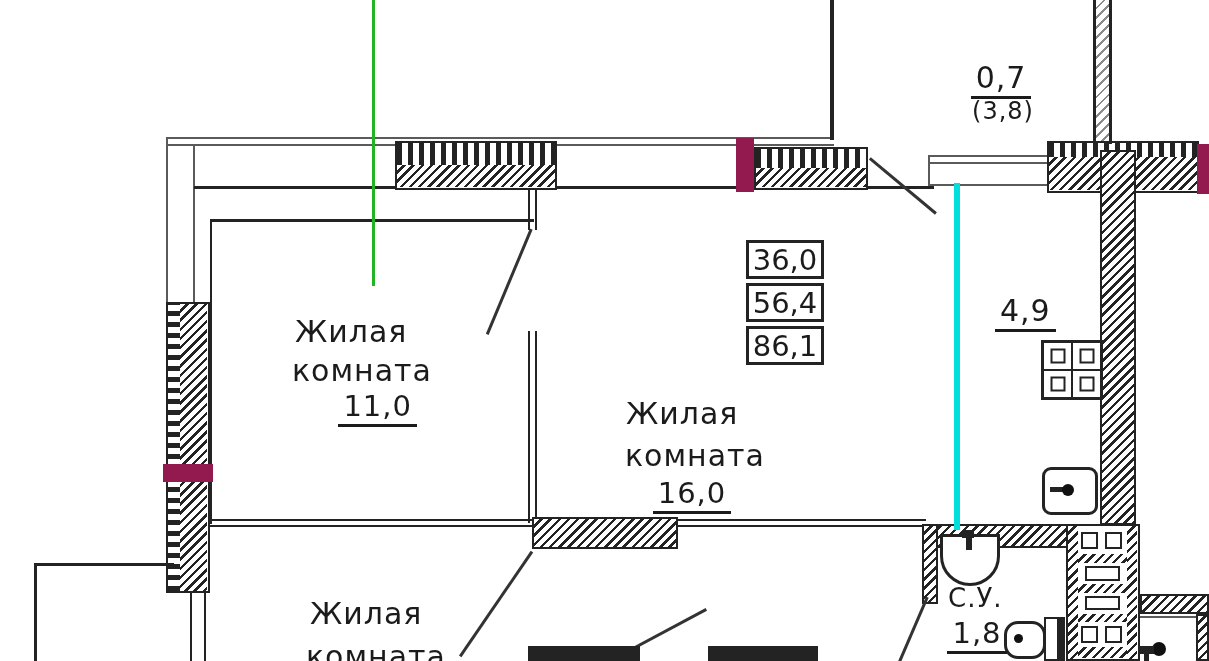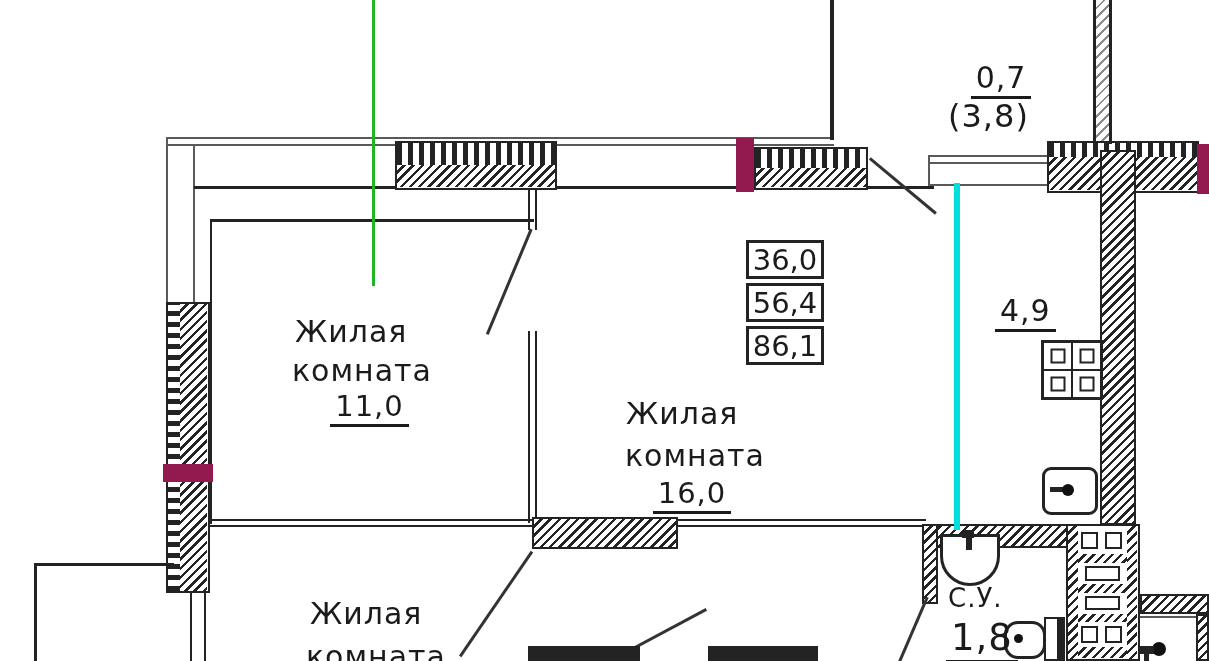--- a/index.html
+++ b/index.html
@@ -154,39 +154,39 @@
 
   <div class="abs" style="left:746px;top:240px;z-index:6">
     <div class="tcell">36,0</div>
     <div class="tcell">56,4</div>
     <div class="tcell">86,1</div>
   </div>
 
   <div class="rlabel" style="left:958px;top:60px;width:86px;text-align:center">
     <span class="aunder">0,7</span>
   </div>
-  <div class="rlabel" style="left:948px;top:97px;width:110px;text-align:left;font-size:32px">(3,8)</div>
+  <div class="rlabel" style="left:948px;top:97px;width:110px;text-align:center;font-size:24px">(3,8)</div>
 
   <div class="rlabel" style="left:995px;top:293px;width:74px;text-align:left">
     <span class="aunder">4,9</span>
   </div>
 
   <div class="rlabel" style="left:295px;top:314px">Жилая</div>
   <div class="rlabel" style="left:292px;top:353px">комната</div>
-  <div class="rlabel" style="left:322px;top:389px;width:95px;text-align:center;font-size:29px">
+  <div class="rlabel" style="left:322px;top:389px;width:95px;text-align:right;font-size:29px">
     <span class="aunder">11,0</span>
   </div>
 
   <div class="rlabel" style="left:626px;top:396px">Жилая</div>
   <div class="rlabel" style="left:625px;top:438px">комната</div>
   <div class="rlabel" style="left:642px;top:476px;width:100px;text-align:center;font-size:29px">
     <span class="aunder">16,0</span>
   </div>
 
   <div class="rlabel" style="left:310px;top:596px">Жилая</div>
   <div class="rlabel" style="left:306px;top:639px">комната</div>
 
   <div class="rlabel" style="left:948px;top:583px;font-size:26px">С.У.</div>
-  <div class="rlabel" style="left:946px;top:616px;width:62px;text-align:center;font-size:37px">
+  <div class="rlabel" style="left:946px;top:616px;width:62px;text-align:center;font-size:29px">
     <span class="aunder">1,8</span>
   </div>
 
 </div>
 
 </body></html>

